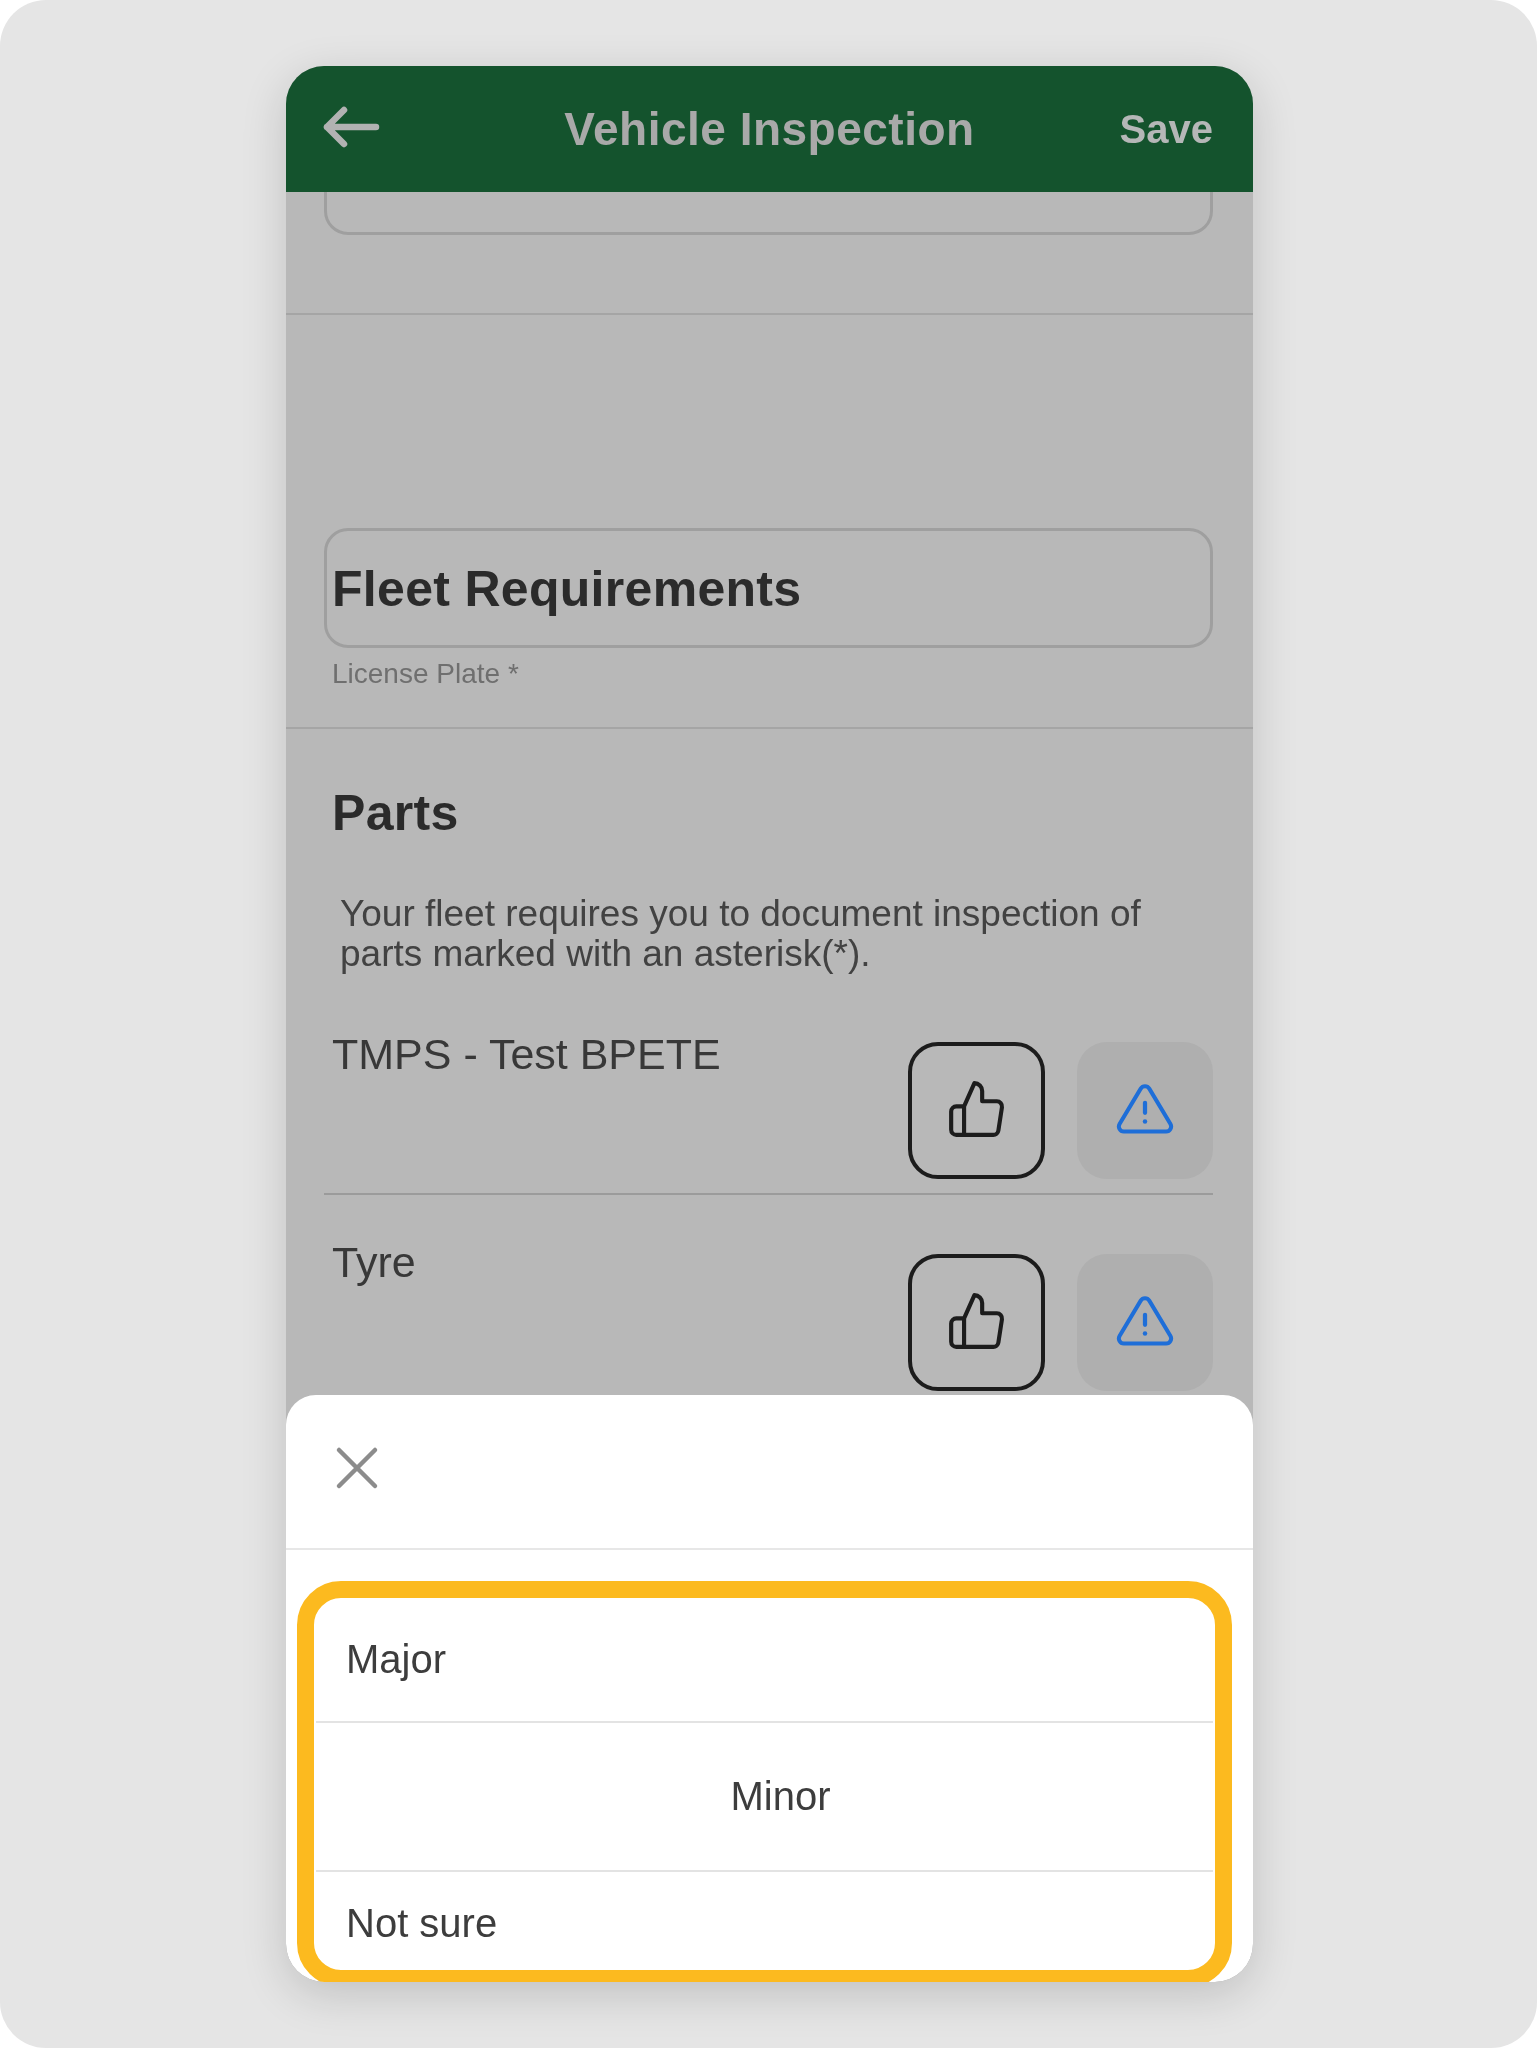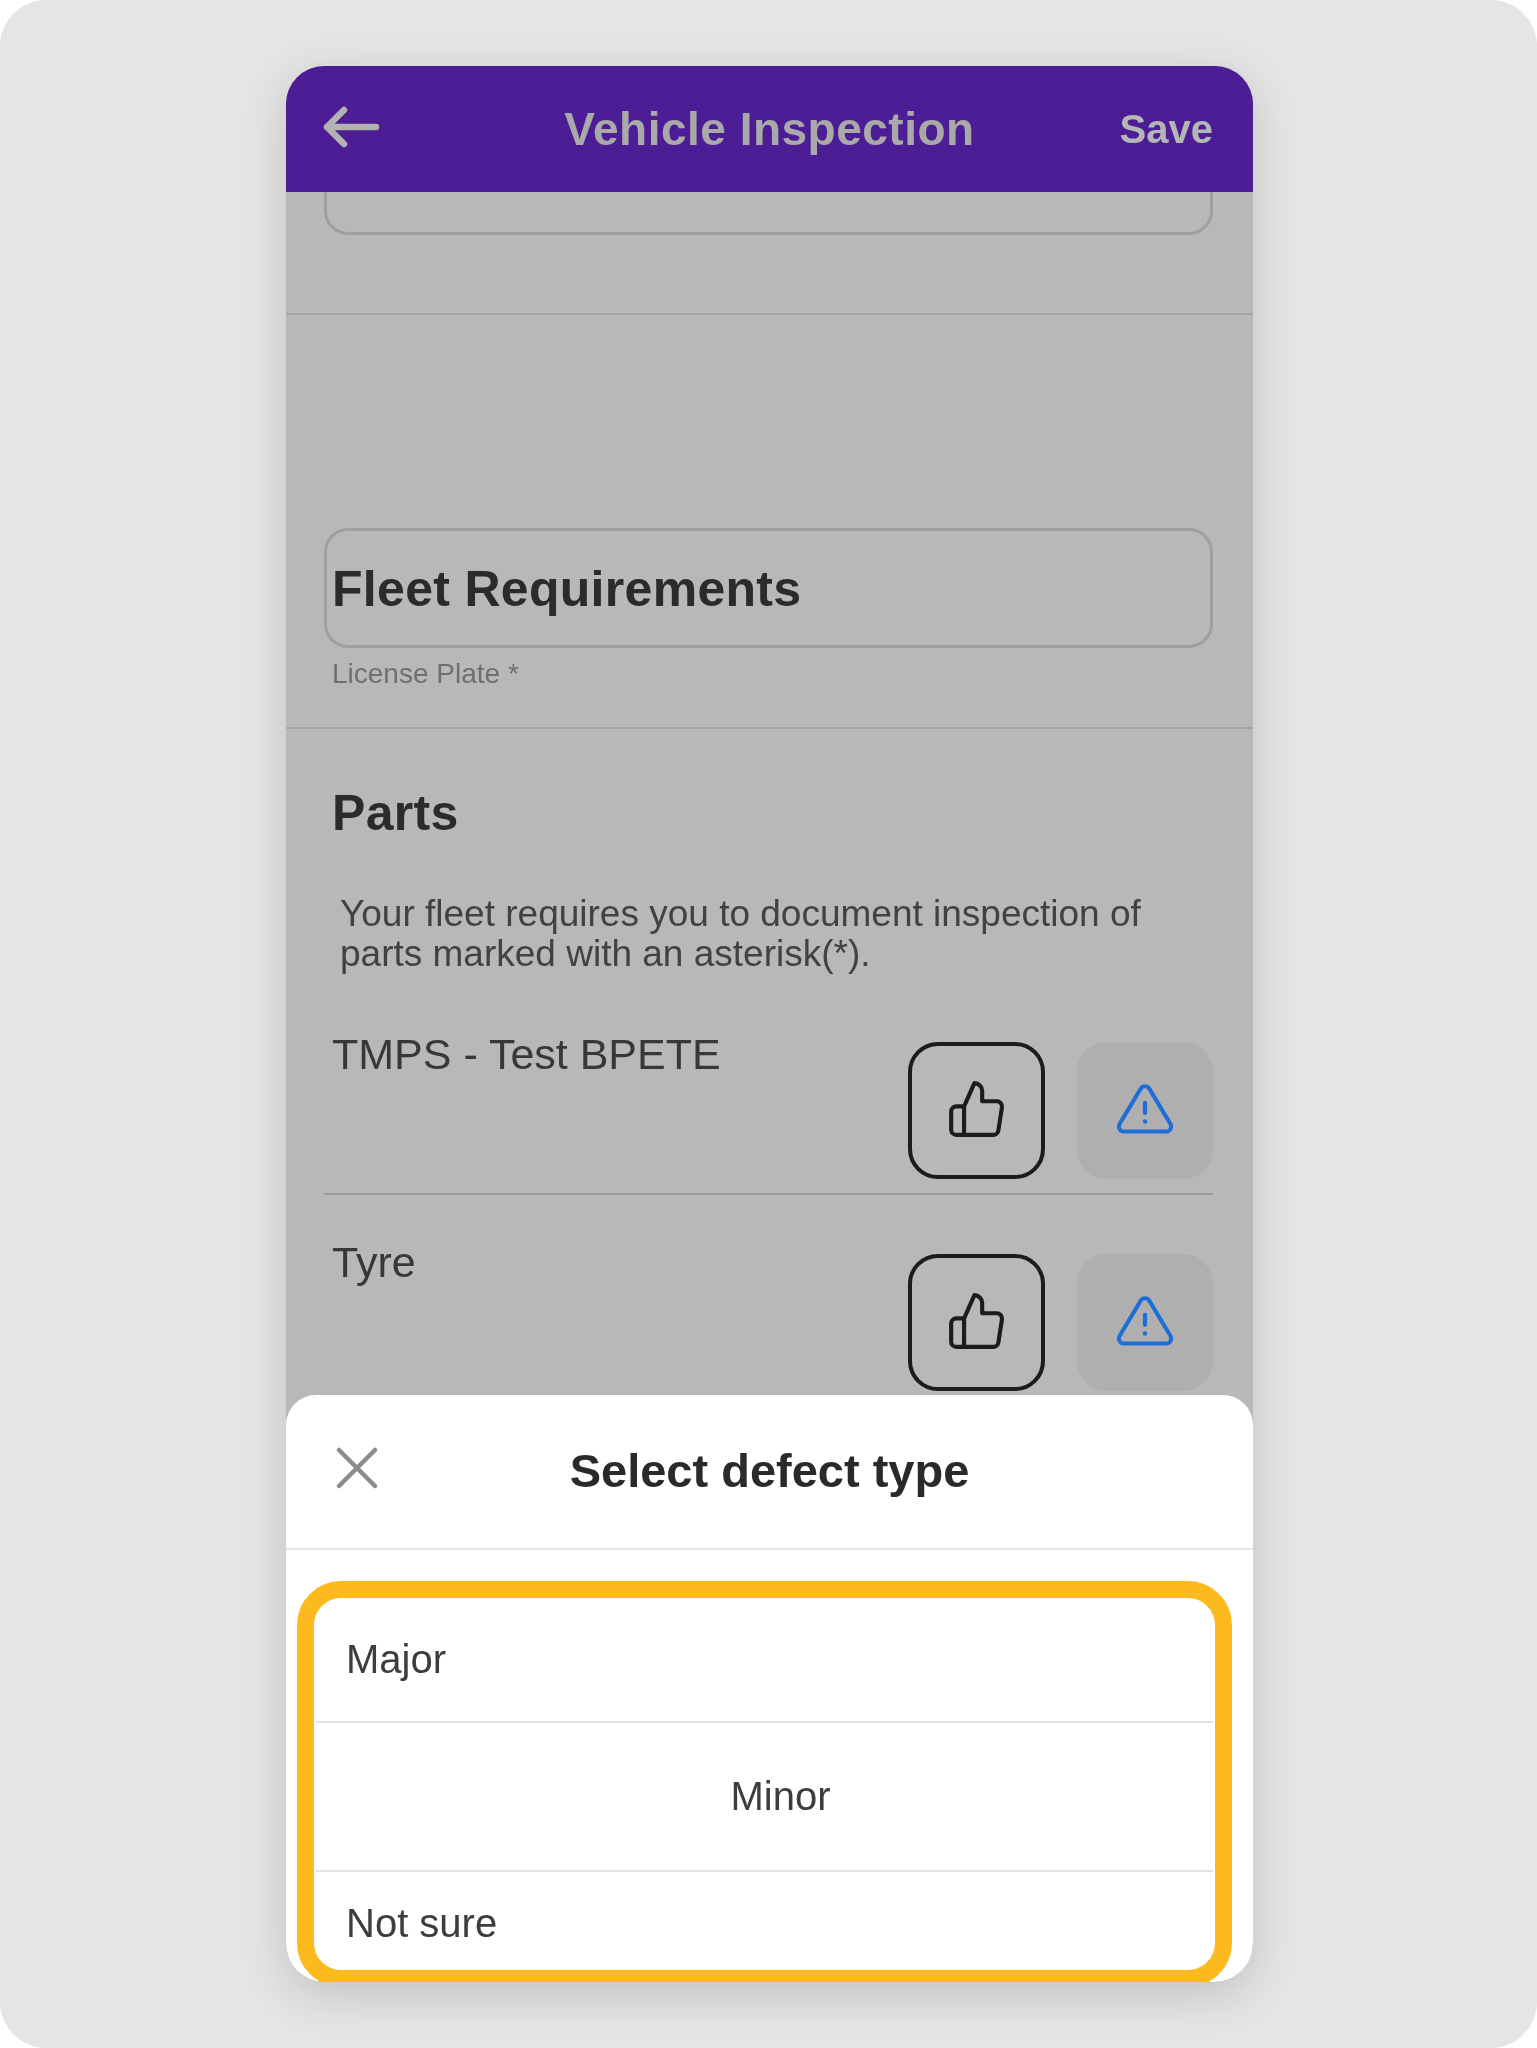--- a/index.html
+++ b/index.html
@@ -3,21 +3,21 @@
 <meta charset="utf-8">
 <style>
   html,body{margin:0;padding:0;background:#ffffff;}
   body{width:1537px;height:2048px;position:relative;font-family:"Liberation Sans","DejaVu Sans",sans-serif;}
   .canvas{position:absolute;inset:0;background:#e5e5e5;border-radius:46px;overflow:hidden;}
 
   
   .phone{position:absolute;left:286px;top:66px;width:967px;height:1916px;border-radius:38px;overflow:hidden;background:#b8b8b8;box-shadow:0 12px 46px rgba(0,0,0,.16);}
 
   
-  .appbar{position:absolute;left:0;top:0;width:967px;height:156px;background:#4c1d95;border-radius:13px;}
+  .appbar{position:absolute;left:0;top:0;width:967px;height:156px;background:#14532d;border-radius:13px;}
   .back-btn{position:absolute;left:36px;top:36px;width:58px;height:54px;display:flex;align-items:center;justify-content:center;}
   .appbar-title{position:absolute;left:0;top:0;width:100%;height:126px;display:flex;align-items:center;justify-content:center;
     font-size:46px;font-weight:700;color:#a9a9a9;letter-spacing:.5px;}
   .save-btn{position:absolute;right:40px;top:0;height:126px;display:flex;align-items:center;
     font-size:40px;font-weight:600;color:#b5b7b7;}
 
   
   .content{position:absolute;left:0;top:126px;width:967px;height:1203px;background:#b8b8b8;overflow:hidden;}
   .field{position:absolute;border:3px solid #9f9f9f;border-radius:24px;background:transparent;box-sizing:border-box;}
   .field.partial{left:38px;top:-80px;width:889px;height:123px;}
@@ -124,21 +124,20 @@
     </div>
 
     <div class="sheet">
       <div class="close-btn">
         <span>
           <svg width="50" height="50" viewBox="0 0 50 50" fill="none">
             <path d="M7 7 L43 43 M43 7 L7 43" stroke="#8c8c8c" stroke-width="4.5" stroke-linecap="round"></path>
           </svg>
         </span>
       </div>
-      <div class="sheet-title">Select defect type</div>
       <div class="sheet-hr"></div>
 
       <div class="options">
         <div class="opt o1">
           <span>Major</span>
         </div>
         <div class="opt-hr"></div>
         <div class="opt o2">
           <span>Minor</span>
         </div>

